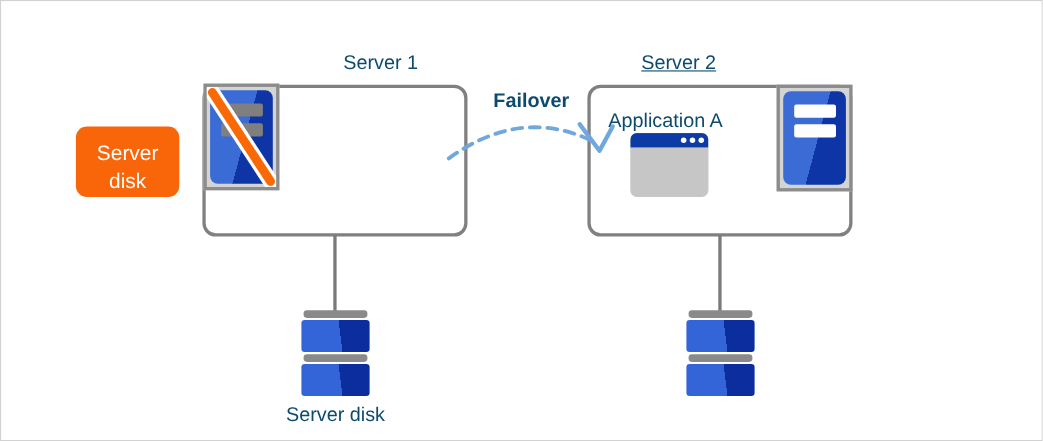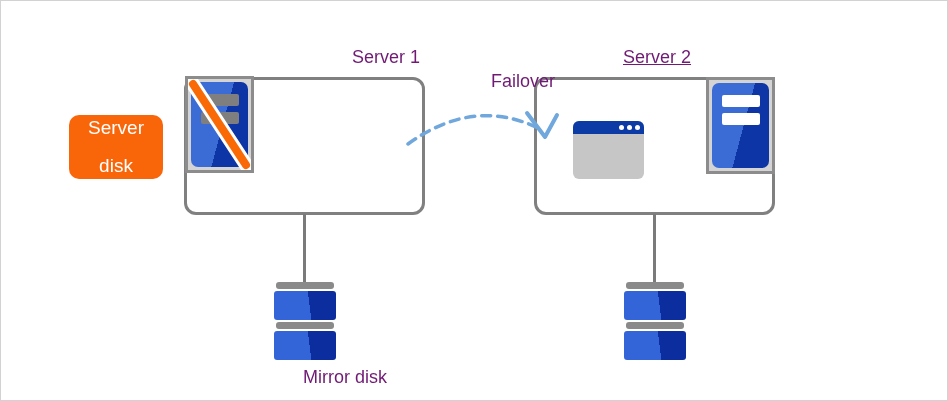--- a/index.html
+++ b/index.html
@@ -1,21 +1,21 @@
 <!DOCTYPE html>
 <html><head>
 <meta charset="utf-8">
 <style>
   html,body { margin:0; padding:0; background:#fff; }
   .canvas {
     position:relative; width:948px; height:401px; box-sizing:border-box;
     background:#ffffff; border:1px solid #d2d2d2; overflow:hidden;
     font-family:"Liberation Sans", sans-serif; color:#111;
   }
-  .txt { position:absolute; font-size:18px; color:#701a75; white-space:nowrap;margin-left:40px; }
+  .txt { position:absolute; font-size:18px; color:#0c4a6e; white-space:nowrap; }
   .txt.center { text-align:center; }
 
   
   .server-box {
     position:absolute; width:241px; height:138px; box-sizing:border-box;
     border:3px solid #808080; border-radius:12px; background:#fff;
   }
   #box1 { left:183px; top:76px; }
   #box2 { left:533px; top:76px; }
 
@@ -38,21 +38,21 @@
   .tower .bar.b2 { top:30px; }
   .tower.up .bar { background:#ffffff; }
   .tower.down .bar { background:#7f7f7f; }
   .slash-svg { position:absolute; left:0; top:0; z-index:4; }
 
   
   .badge {
     position:absolute; left:68px; top:114px; width:94px; height:64px;
     background:#f9660a; border-radius:10px; color:#fff; font-size:19px;
     line-height:26px; display:flex; flex-direction:column;
-    align-items:center; justify-content:space-between; z-index:5;
+    align-items:center; justify-content:flex-end; z-index:5;
   }
 
   
   .app-window {
     position:absolute; left:572px; top:120px; width:71px; height:58px;
     border-radius:6px; background:#c6c6c6; overflow:hidden; z-index:2;
   }
   .app-titlebar { position:relative; height:13px; background:#0c3ba6; }
   .app-dot {
     position:absolute; top:4px; width:5px; height:5px; border-radius:50%;
@@ -77,21 +77,21 @@
     height:29px; border-radius:3px; margin-bottom:2px;
     background:linear-gradient(83deg, #3465d8 57%, #0b2d9e 57%);
   }
 
   
   .arrow-svg { position:absolute; left:0; top:0; z-index:6; pointer-events:none; }
 
   
   #label-server1 { left:265px; top:46px; width:160px; }
   #label-server2 { left:536px; top:46px; width:160px;text-decoration:underline; }
-  #label-failover { left:412px; top:70px; width:140px; }
+  #label-failover { left:412px; top:80px; width:140px;font-weight:bold; }
   #label-app      { left:552px; top:98px; }
   #label-mirror   { left:234px; top:366px; width:140px; }
 </style>
 </head>
 <body>
 
 <div class="canvas">
 
   <div class="txt center" id="label-server1">Server 1</div>
   <div class="txt center" id="label-server2">Server 2</div>
@@ -116,20 +116,21 @@
 
   <div class="server-box" id="box2"></div>
 
   <div class="icon-frame" id="frame2">
     <div class="tower up">
       <div class="bar b1"></div>
       <div class="bar b2"></div>
     </div>
   </div>
 
+  <div class="txt" id="label-app">Application A</div>
   <div class="app-window">
     <div class="app-titlebar">
       <span class="app-dot d1"></span>
       <span class="app-dot d2"></span>
       <span class="app-dot d3"></span>
     </div>
   </div>
 
   <div class="txt center" id="label-failover">Failover</div>
   <svg class="arrow-svg" width="948" height="401" viewBox="0 0 948 401">
@@ -146,15 +147,15 @@
     <div class="cap"></div>
     <div class="platter"></div>
   </div>
   <div class="disk" id="disk2">
     <div class="cap"></div>
     <div class="platter"></div>
     <div class="cap"></div>
     <div class="platter"></div>
   </div>
 
-  <div class="txt center" id="label-mirror">Mirror disk</div>
+  <div class="txt center" id="label-mirror">Server disk</div>
 
 </div>
 
 </body></html>

